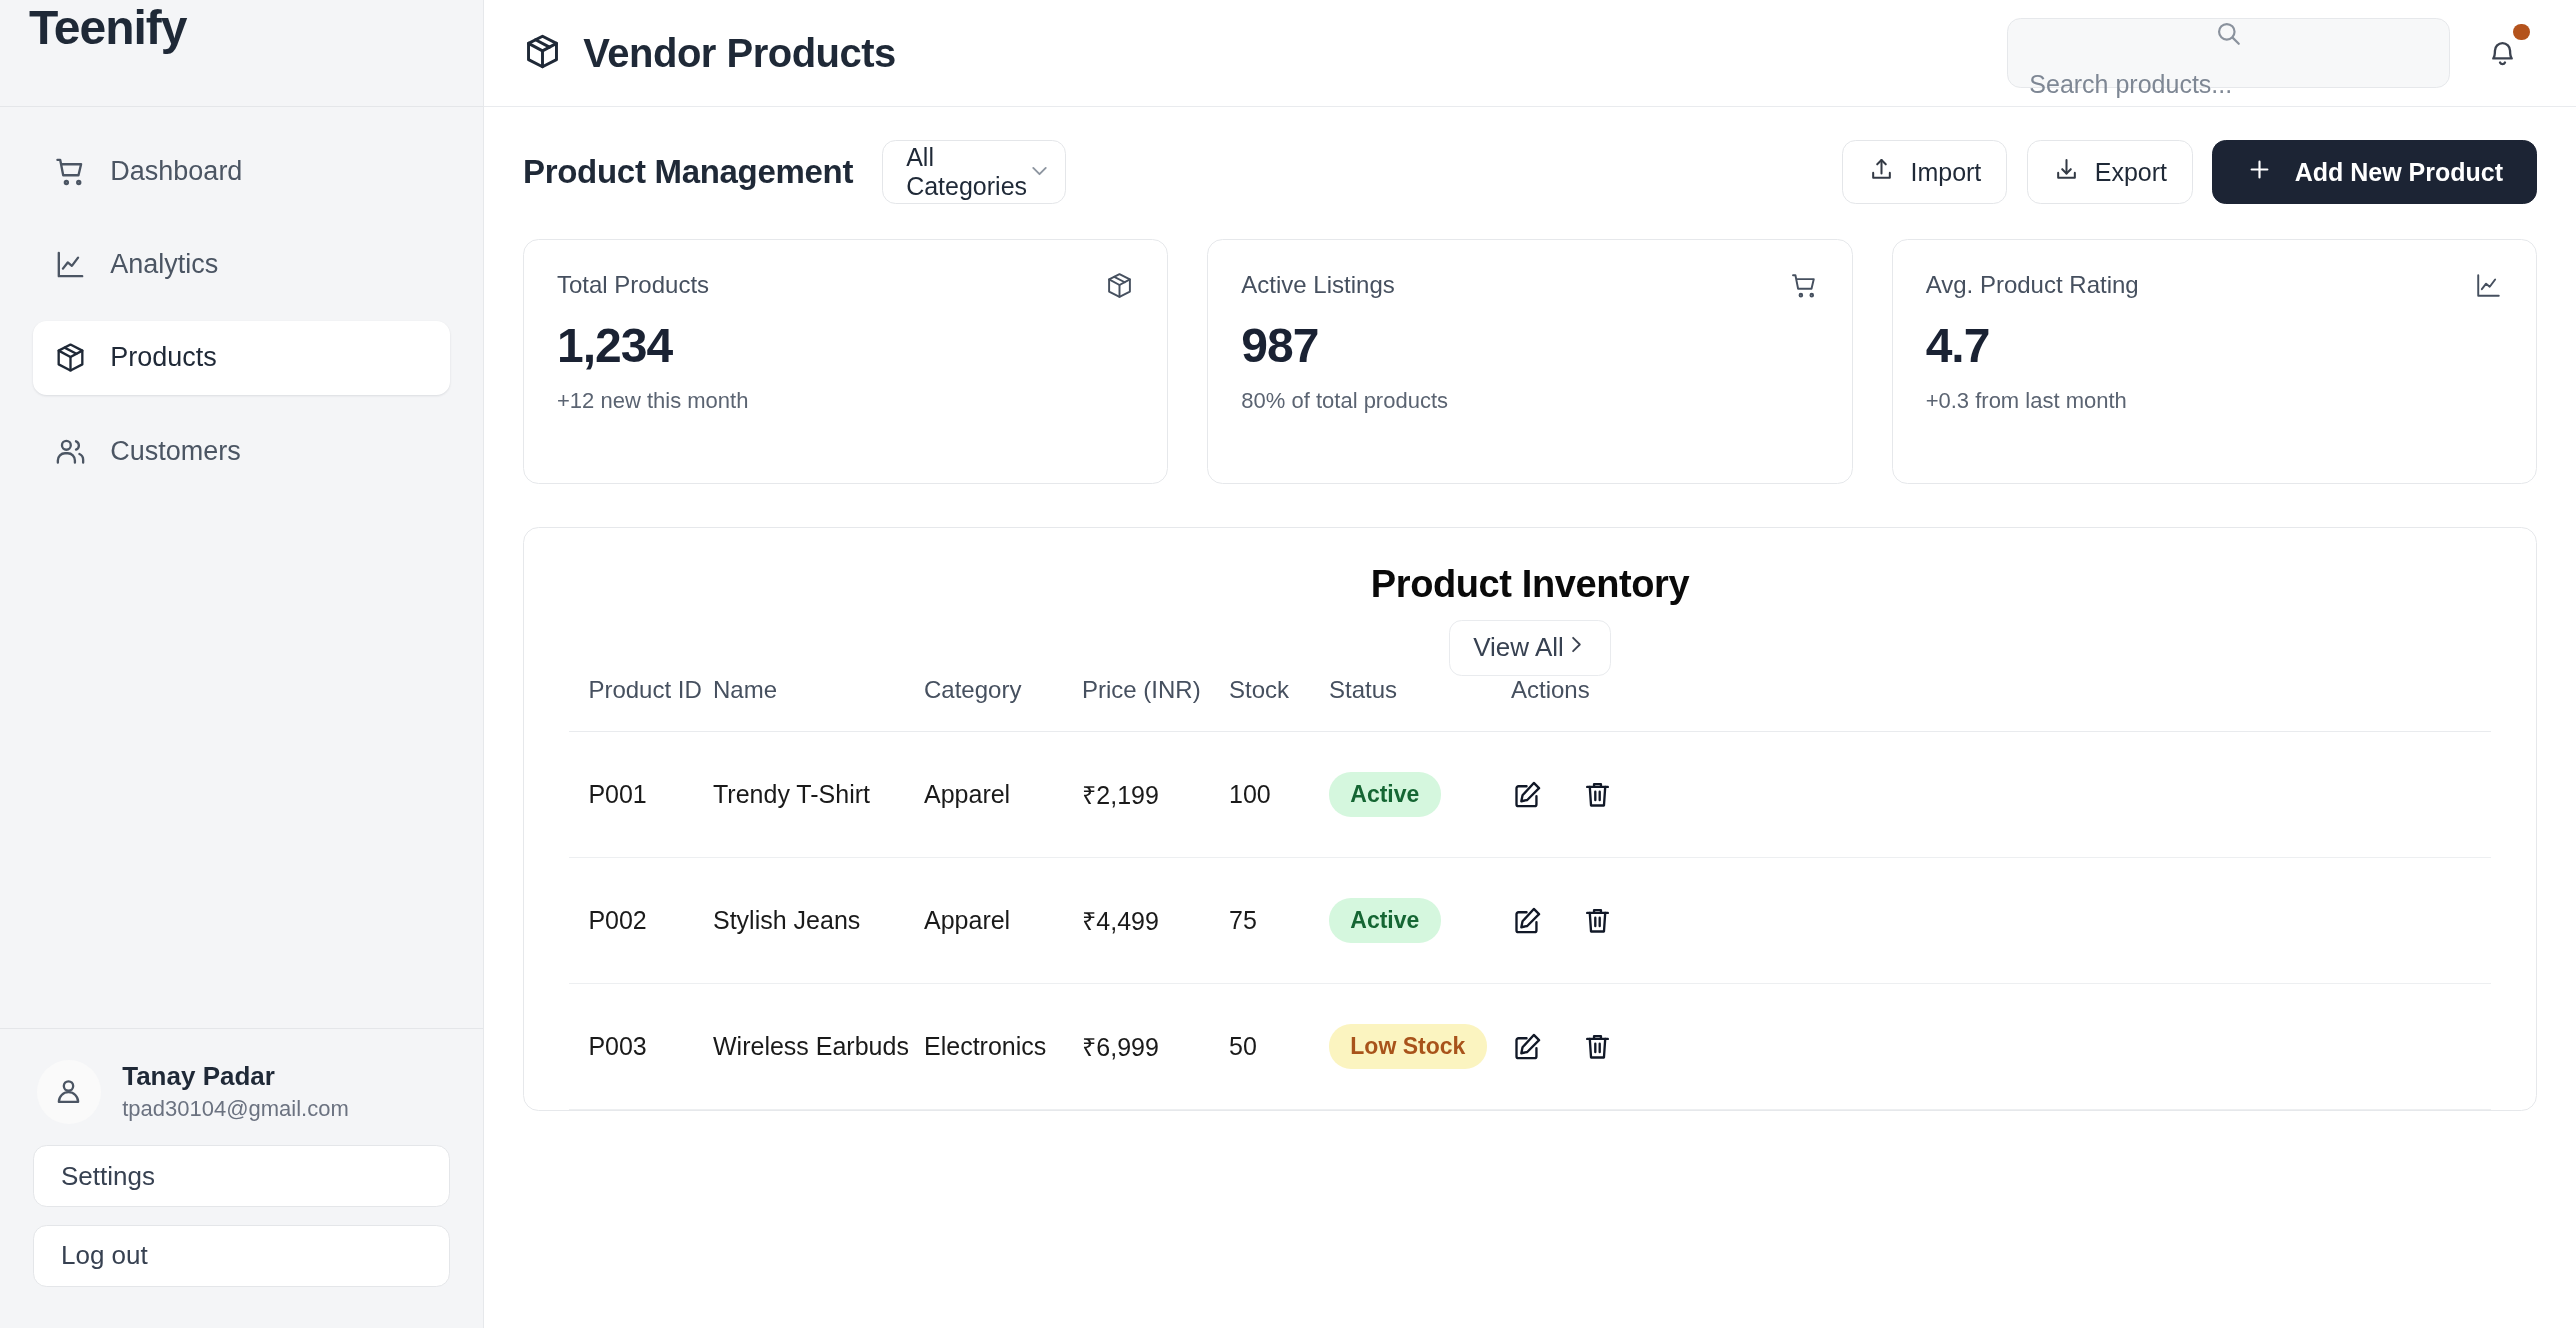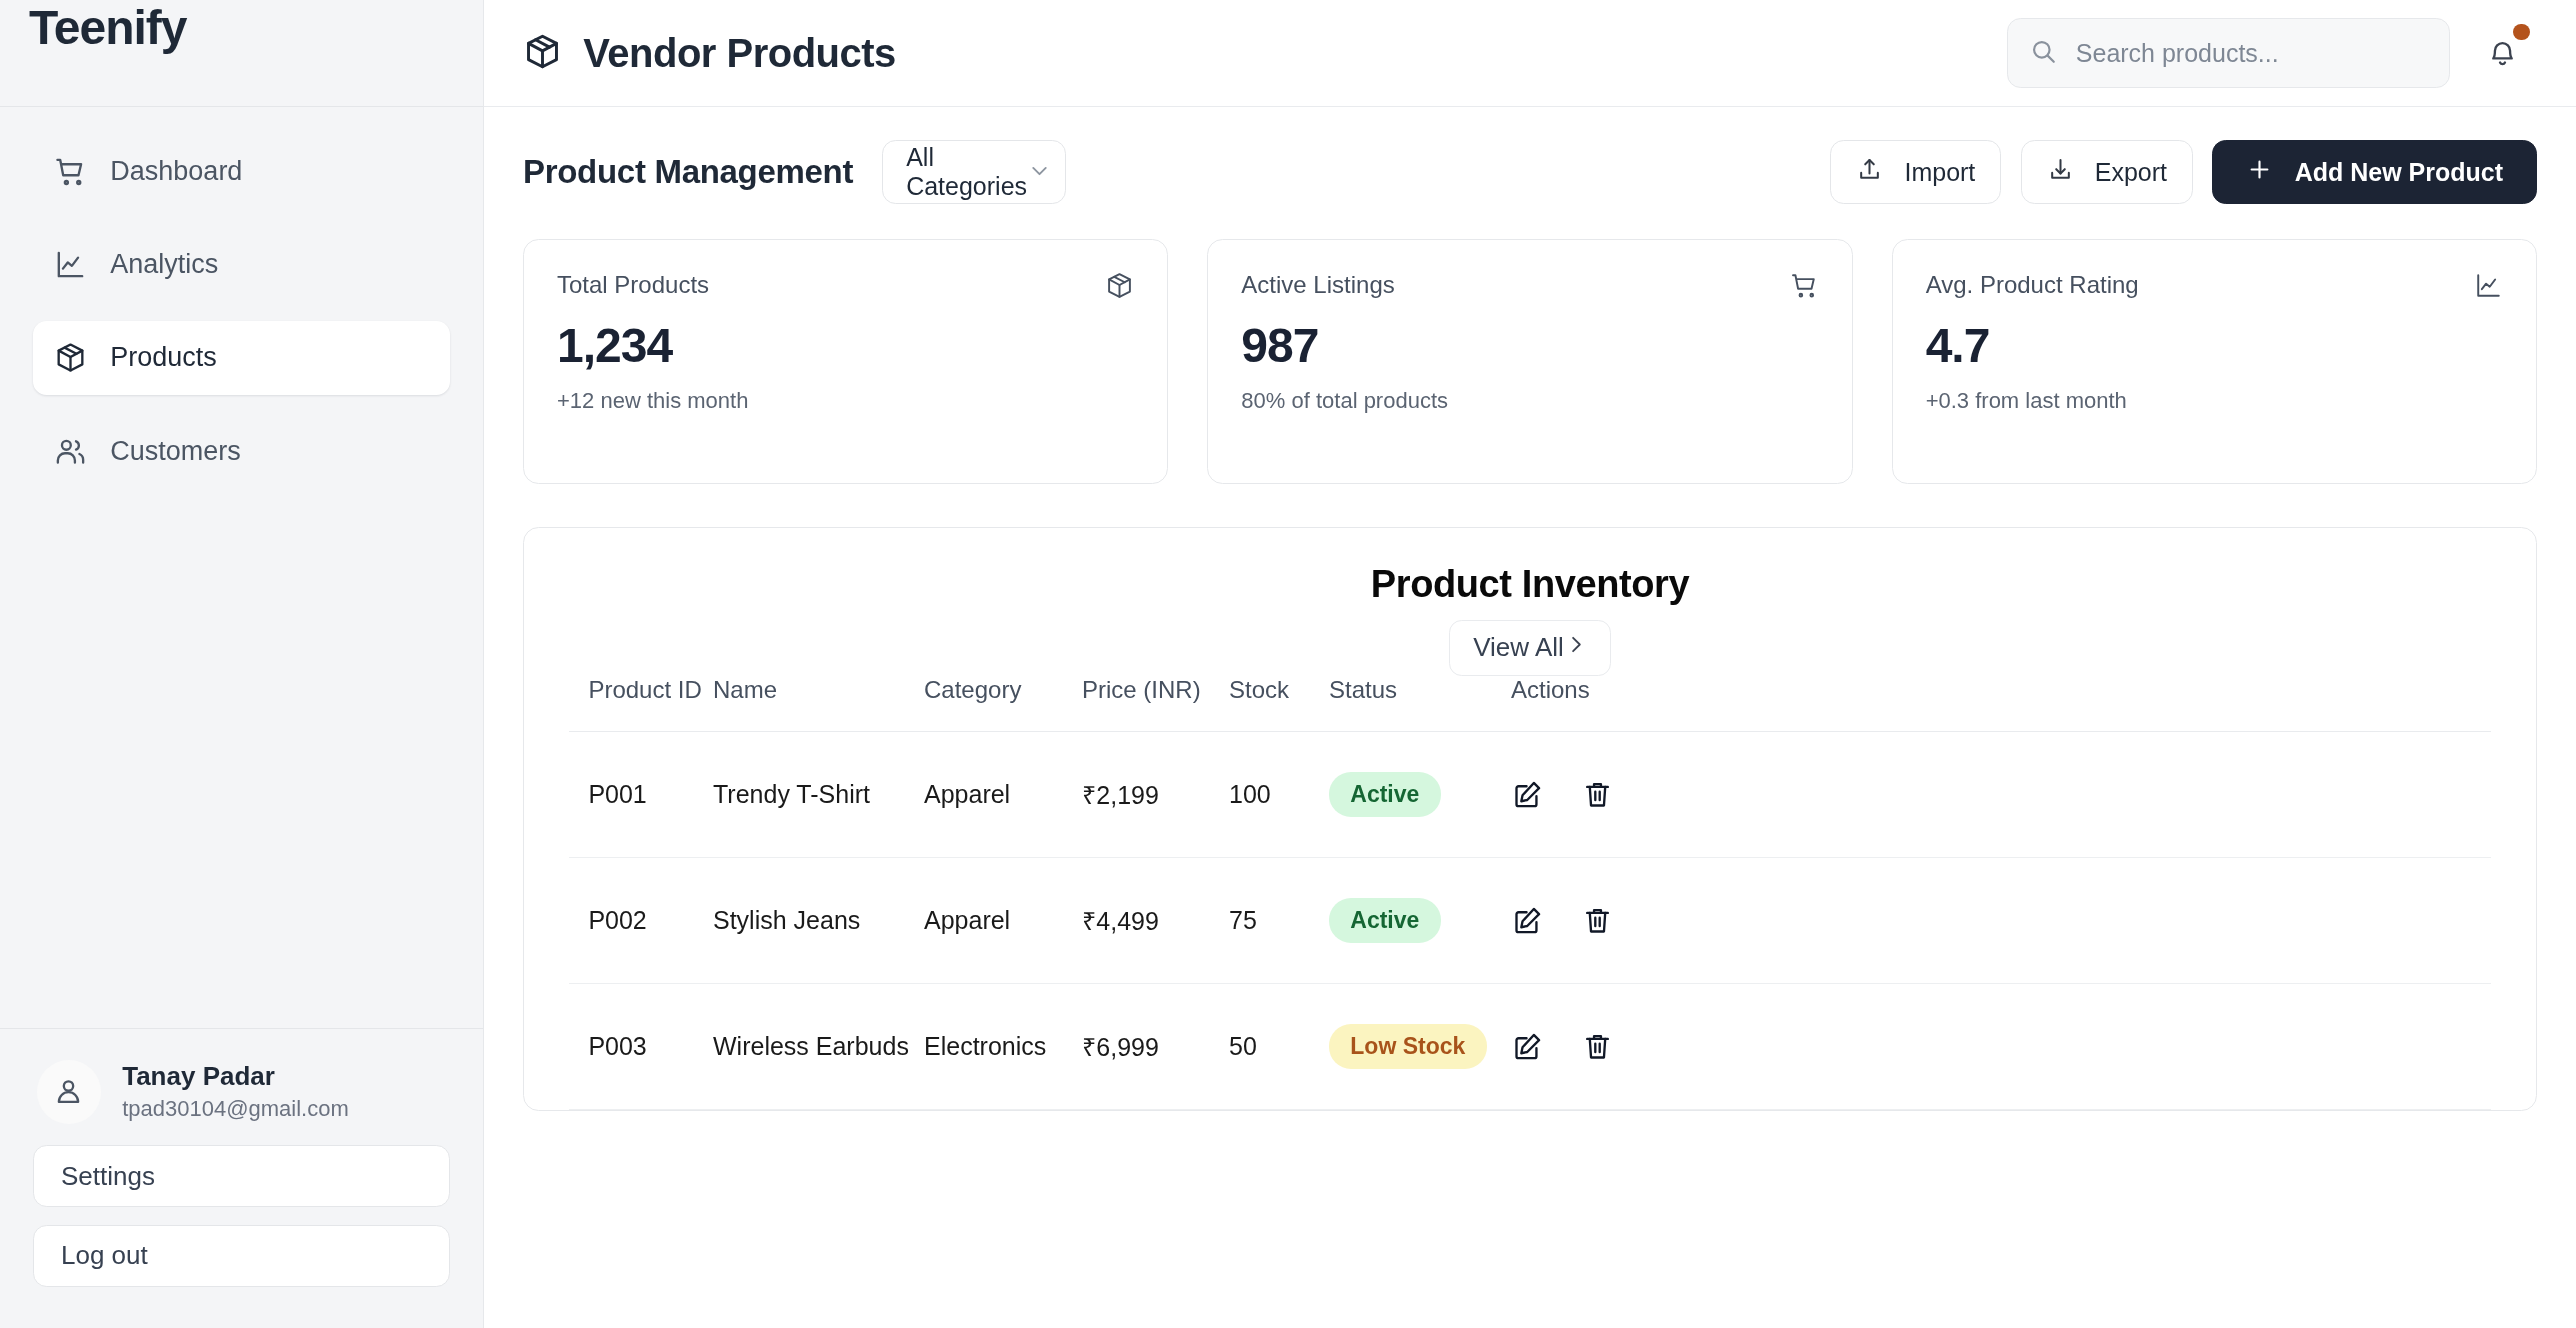--- a/index.html
+++ b/index.html
@@ -74,21 +74,21 @@
     padding: 0 50px 0 39px;
     flex: 0 0 107px;
   }
   .page-title { display: flex; align-items: center; gap: 21.3px; }
   .page-title svg { width: 39px; height: 39px; }
   .page-title-text { font-size: 40px; font-weight: bold; color: #1f2937; letter-spacing:-0.5px; }
   .topbar-right { margin-left: auto; display: flex; align-items: center; gap: 33px; }
   .search-box {
     width: 443px; height: 70px;
     background: #f7f8f9; border: 1px solid #e6e8eb; border-radius: 13.6px;
-    display: flex; align-items: center; gap: 17.5px; padding: 0 21.3px;
+    display: flex; align-items: center; gap: 17.5px; padding: 0 21.3px; flex-direction: column;
   }
   .search-box svg { width: 29px; height: 29px; flex: 0 0 29px; }
   .search-input {
     border: 0; background: transparent; outline: none;
     font-size: 25px; color: #6b7280; width: 100%;
     font-family: "Liberation Sans", sans-serif;
   }
   .search-input::placeholder { color: #7e8794; }
   .bell-wrap { position: relative; width: 43px; height: 43px; cursor:pointer; }
   .bell-wrap svg { width: 33px; height: 33px; margin-top: 5.8px; margin-left: 2.9px; }
@@ -106,21 +106,21 @@
     width: 184px; height: 64px;
     border: 1px solid #e4e6e9; border-radius: 13.6px; background: #fff;
     display: flex; align-items: center; justify-content: space-between;
     padding: 0 19.4px 0 23px; cursor: pointer;
   }
   .select-label { font-size: 25px; color: #1f2937; }
   .select-box svg { width: 25px; height: 25px; }
   .toolbar-right { margin-left: auto; display: flex; align-items: center; gap: 19.4px; }
   .btn {
     height: 64px; border-radius: 13.6px; border: 1px solid #e4e6e9; background: #fff;
-    display: flex; align-items: center; gap: 21px; padding: 0 25px;
+    display: flex; align-items: center; gap: 15px; padding: 0 25px;
     font-size: 25px; color: #1f2937; cursor: pointer;
   }
   .btn svg { width: 27px; height: 27px; }
   .btn-primary {
     background: #1c2434; border-color: #1c2434; color: #ffffff;
     padding: 0 33px; gap: 21.3px; font-weight: bold;
   }
   .btn-primary svg { stroke: #fff; }
 
   .stats { display: flex; gap: 39px; margin-bottom: 43px; }

